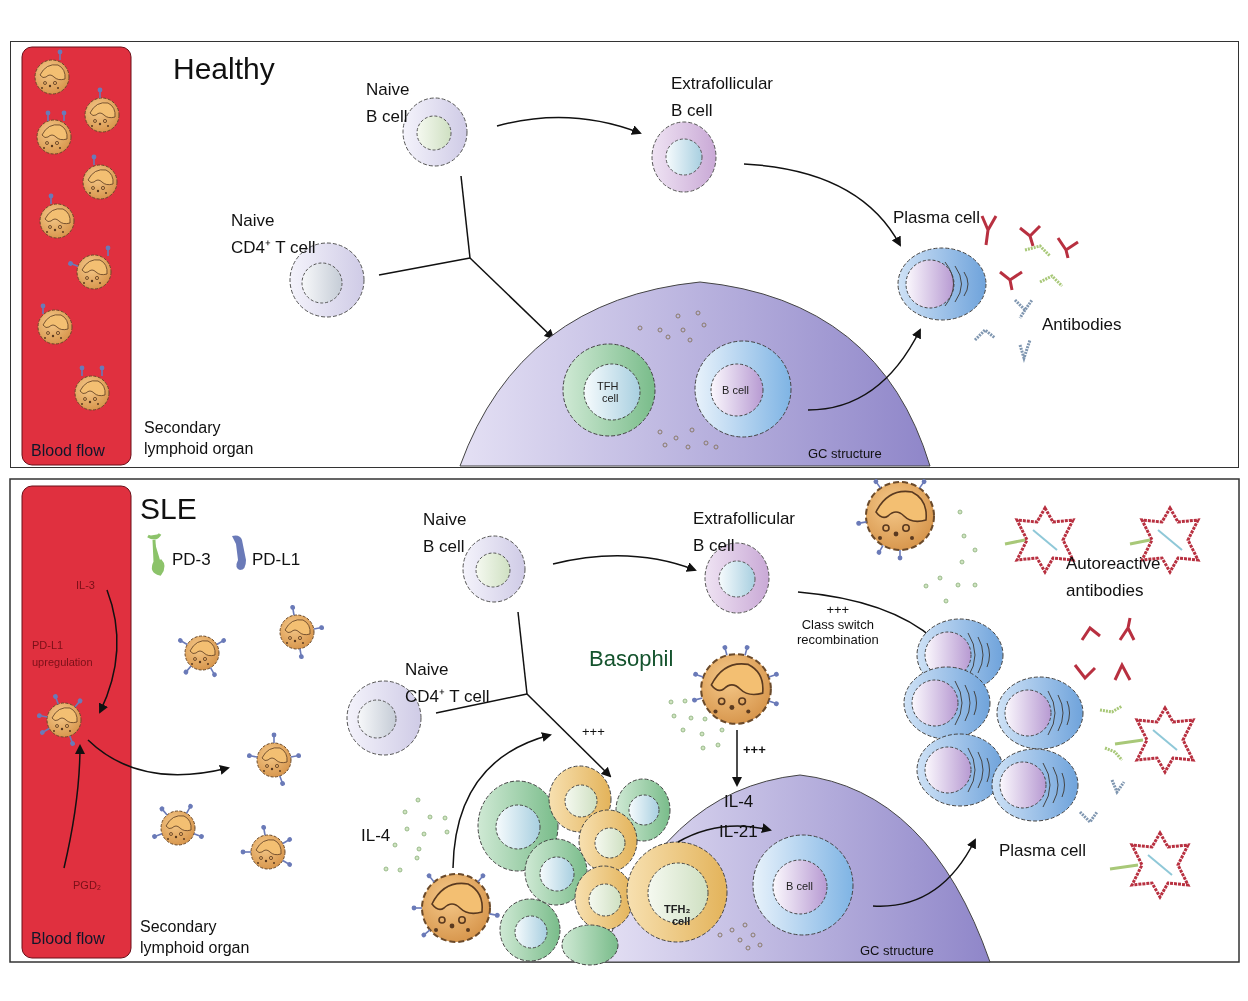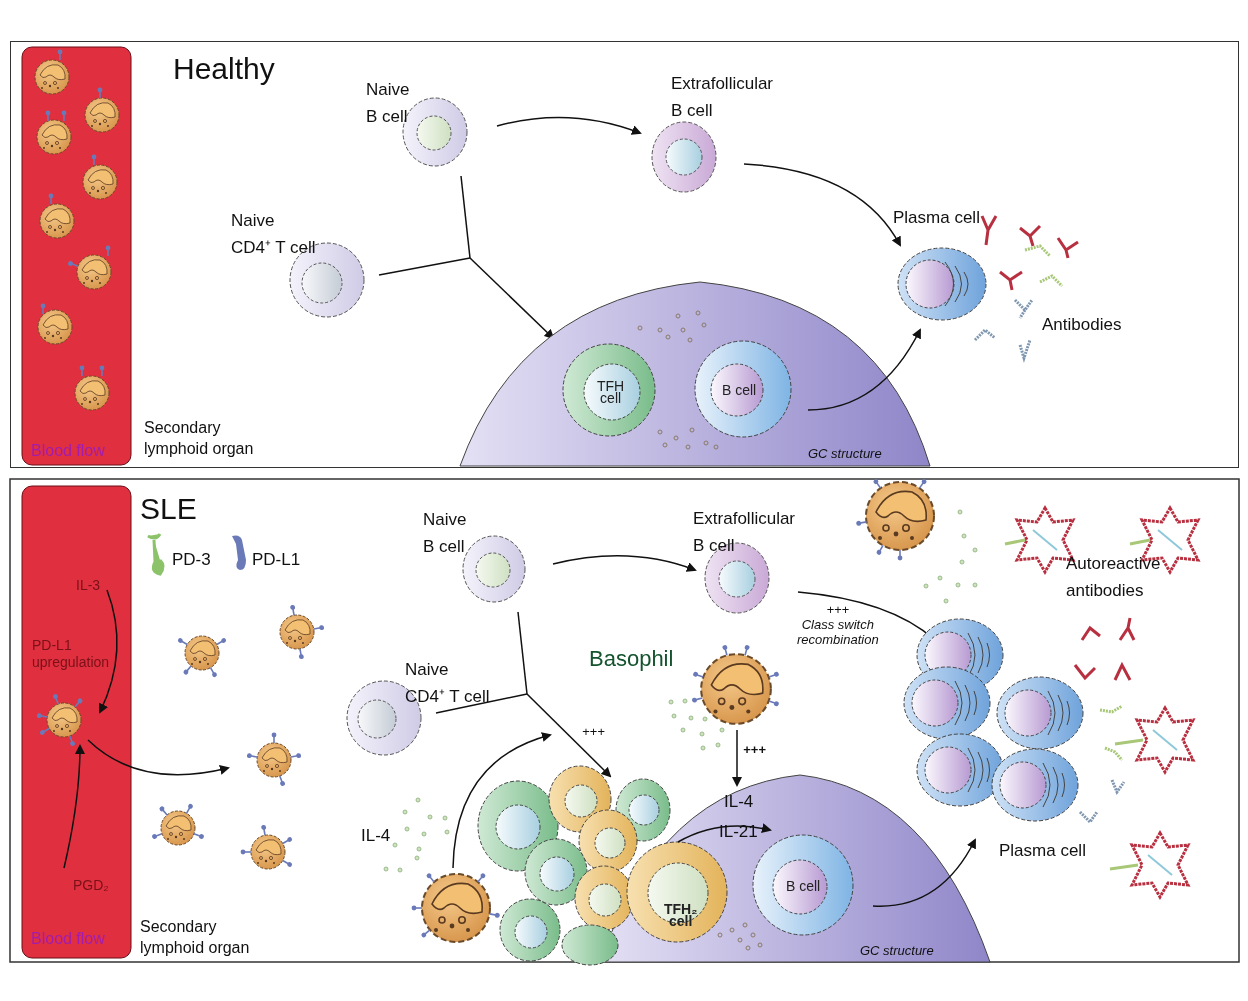--- a/index.html
+++ b/index.html
@@ -1,25 +1,25 @@
 <!DOCTYPE html>
 <html><head>
 <meta charset="utf-8">
 <style>
   html, body { margin:0; padding:0; background:#ffffff; }
   body { width:1248px; height:1001px; position:relative; overflow:hidden; font-family:"Liberation Sans", sans-serif; color:#111; }
   .panel { position:absolute; border:1.5px solid #333; background:#fff; box-sizing:border-box; }
   #panel-healthy { left:10px; top:41px; width:1229px; height:427px; }
   svg.layer { position:absolute; left:0; top:0; }
   .lbl { position:absolute; font-size:17px; line-height:27px; color:#111; white-space:pre; }
-  .lbl-sm { font-size:13px; line-height:17px;font-style:italic; }
+  .lbl-sm { font-size:13px; line-height:17px; }
   .title { position:absolute; font-size:30px; line-height:34px; color:#111; }
-  .red-lbl { position:absolute; font-size:14px; line-height:17px; color:#7a1018; white-space:pre; }
-  .blood-lbl { position:absolute; font-size:16px; color:#a21caf; }
-  .tiny { position:absolute; font-size:14px; line-height:12px; text-align:center; color:#222; white-space:pre; }
+  .red-lbl { position:absolute; font-size:11px; line-height:17px; color:#7a1018; white-space:pre; }
+  .blood-lbl { position:absolute; font-size:16px; color:#0f172a; }
+  .tiny { position:absolute; font-size:11px; line-height:12px; text-align:right; color:#222; white-space:pre; }
   .big { position:absolute; font-size:22px; color:#14532d; }
 </style>
 </head>
 <body>
 
 <div class="panel" id="panel-healthy"></div>
 
 <svg class="layer" width="1248" height="1001">
   <defs>
     <radialGradient id="gBaso" cx="0.4" cy="0.35" r="0.7">

